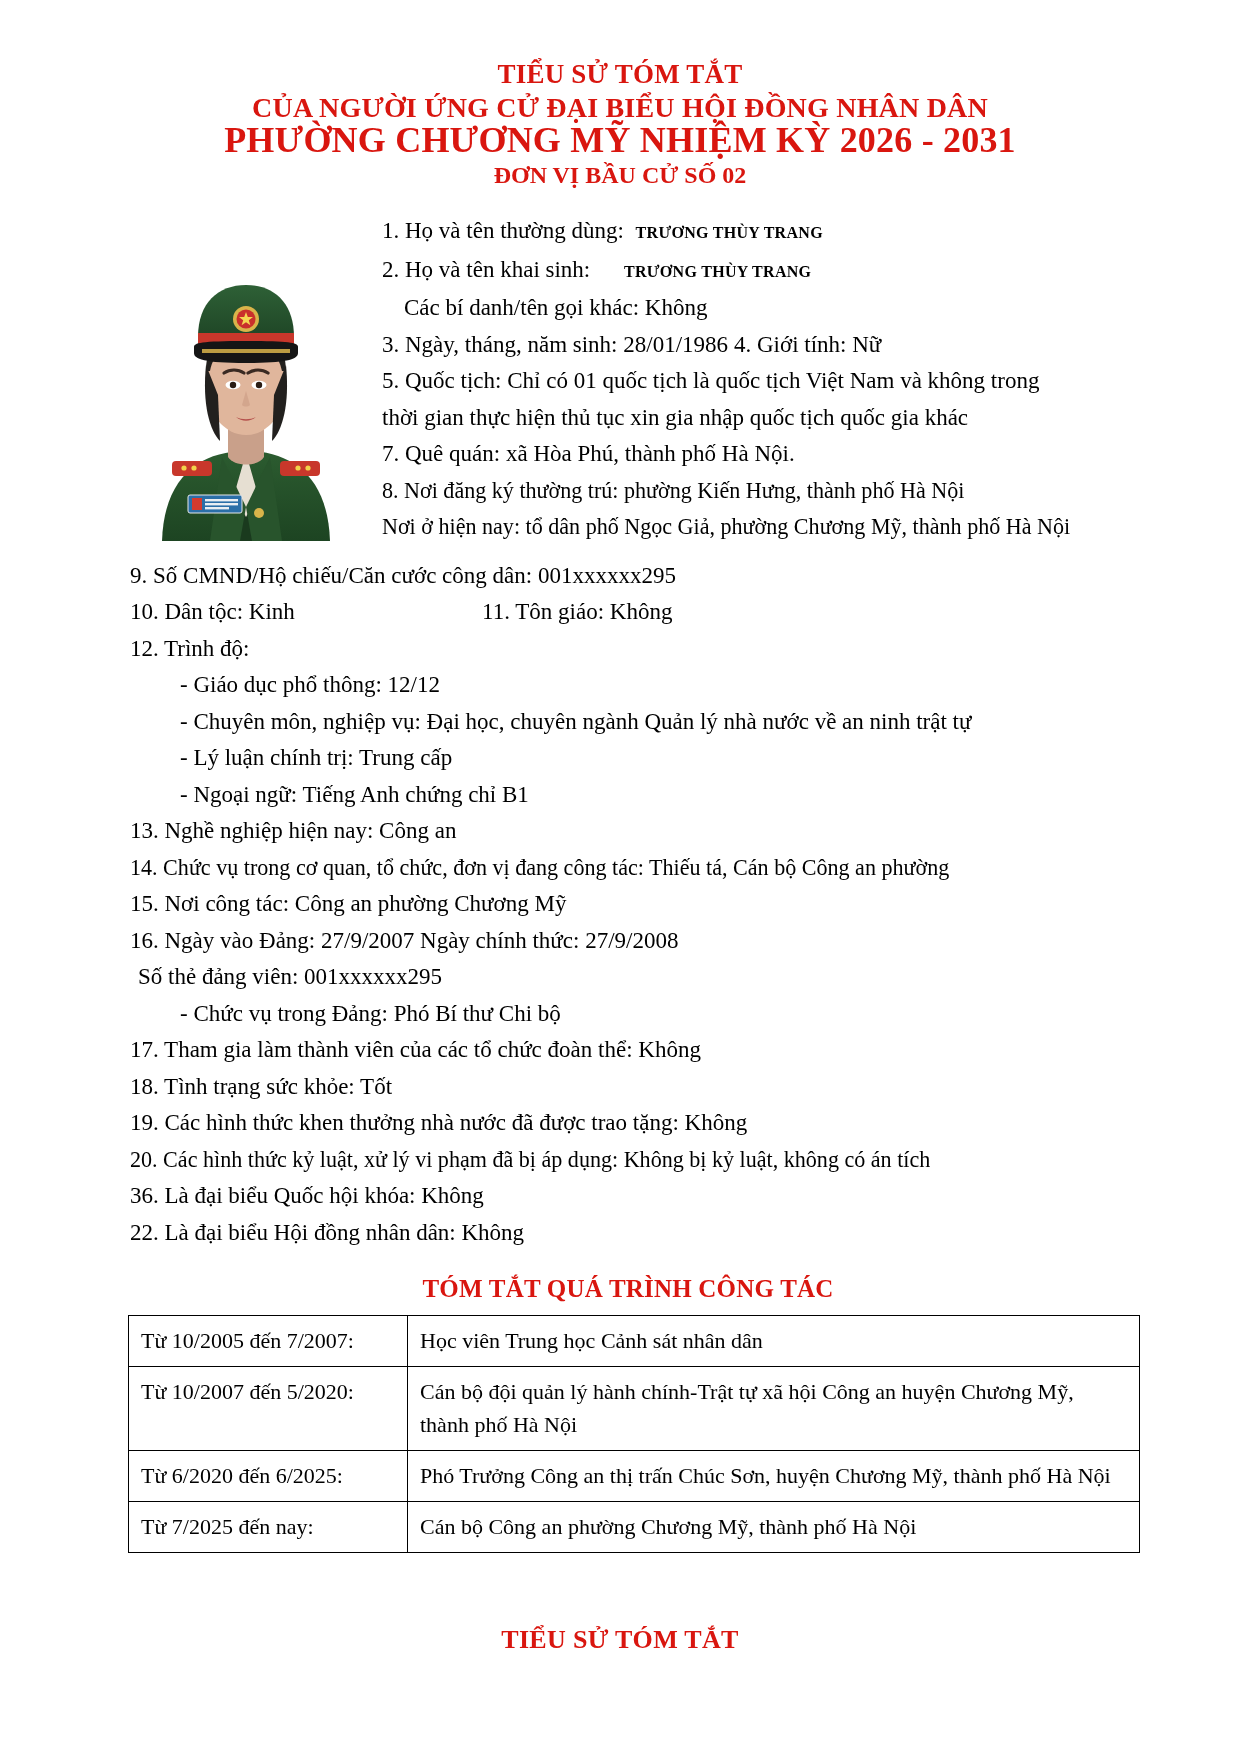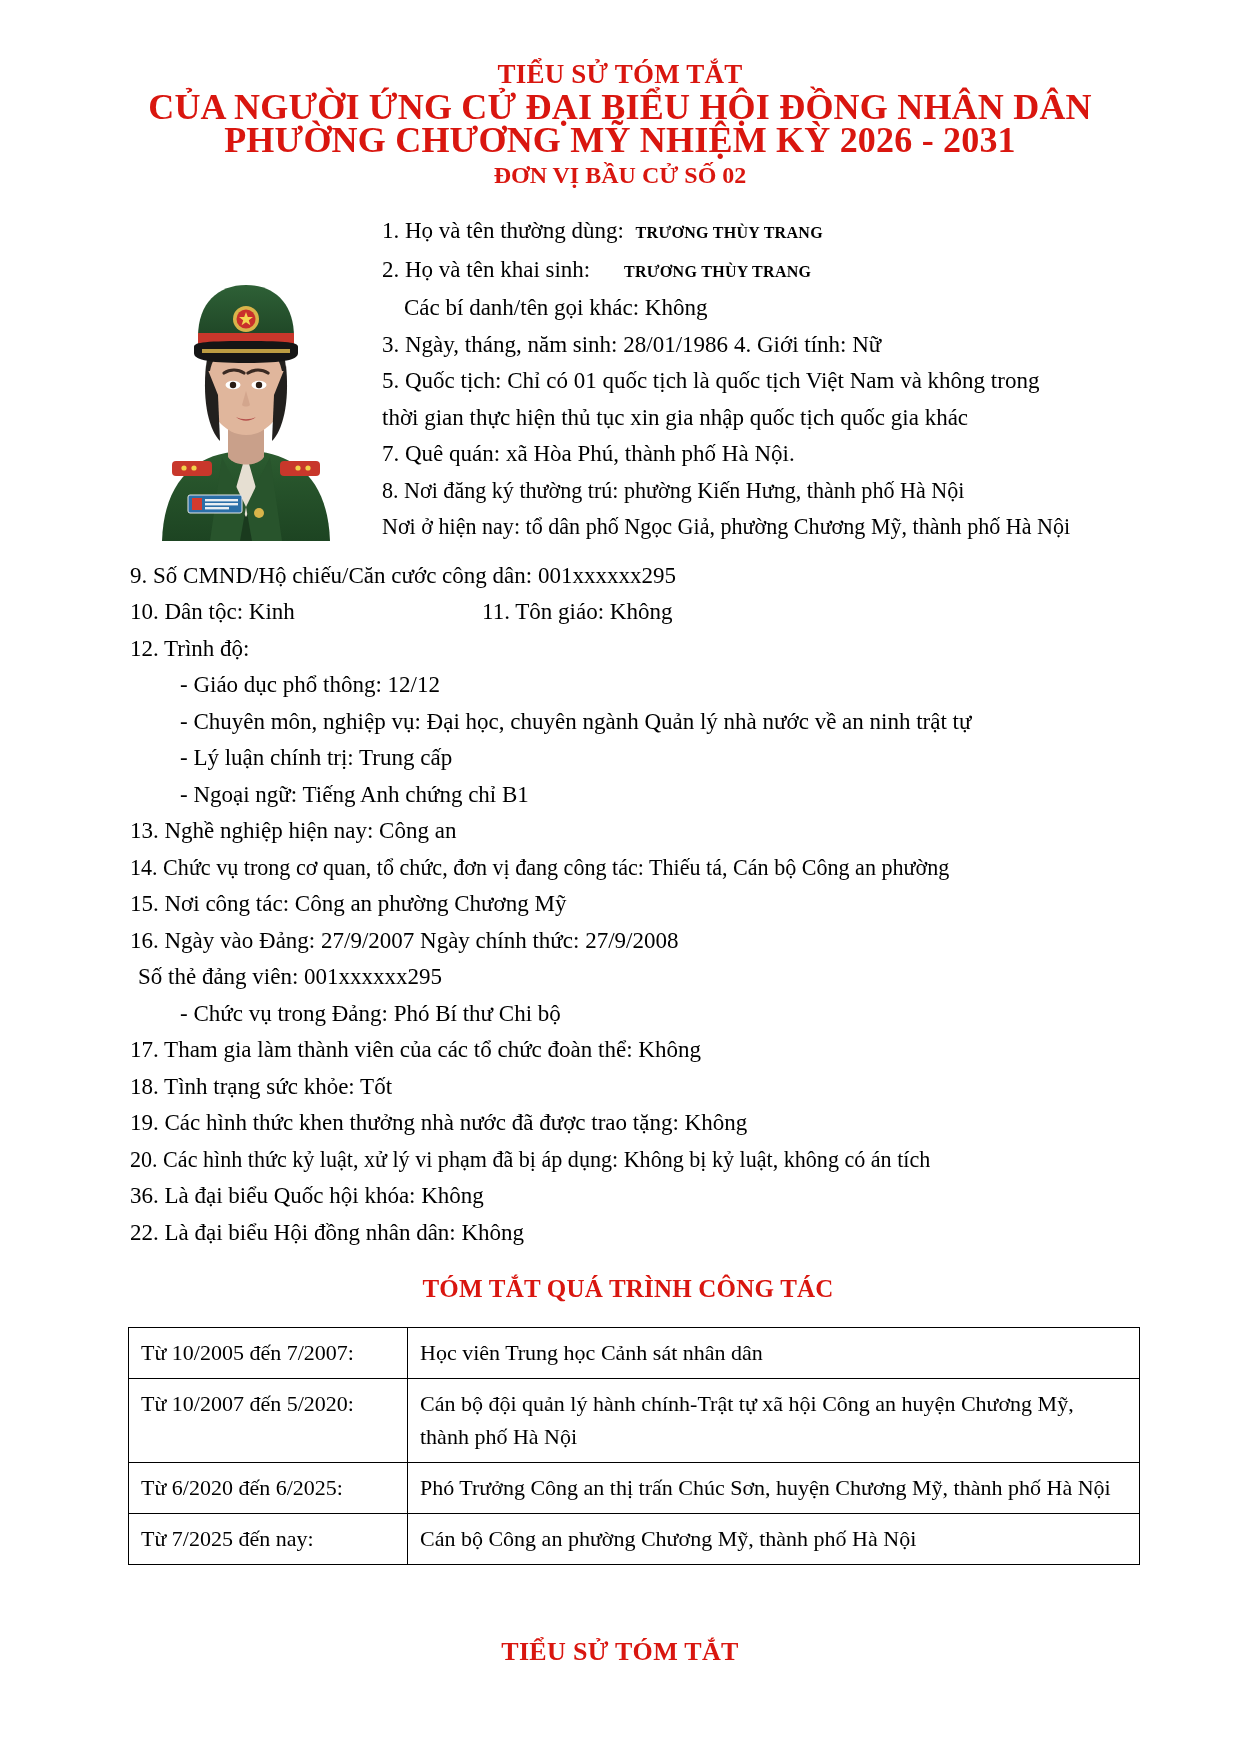--- a/index.html
+++ b/index.html
@@ -29,21 +29,21 @@
     color: #d9160f;
     font-weight: bold;
     padding-top: 58px;
   }
   .header .ttl-line {
     font-size: 27px;
     line-height: 33px;
     letter-spacing: 0.2px;
   }
   .header .ttl-line.l1 { font-size: 27px; }
-  .header .ttl-line.l2 { font-size: 36px; }
+  .header .ttl-line.l2 { font-size: 28px; }
   .header .ttl-line.l3 { font-size: 36px; }
   .header .ttl-unit {
     font-size: 24px;
     line-height: 32px;
     margin-top: 2px;
   }
 
   
   .photo-wrap {
     position: absolute;
@@ -92,21 +92,21 @@
     margin-left: 252px;
   }
 
   
   .section-title {
     text-align: center;
     color: #d9160f;
     font-weight: bold;
     font-size: 25px;
     margin-top: 24px;
-    margin-bottom: 24px;
+    margin-bottom: 12px;
     letter-spacing: 0.2px;
     padding-left: 16px;
   }
   table.work {
     border-collapse: collapse;
     width: 1012px;
     margin-left: 128px;
     table-layout: fixed;
   }
   table.work td {

